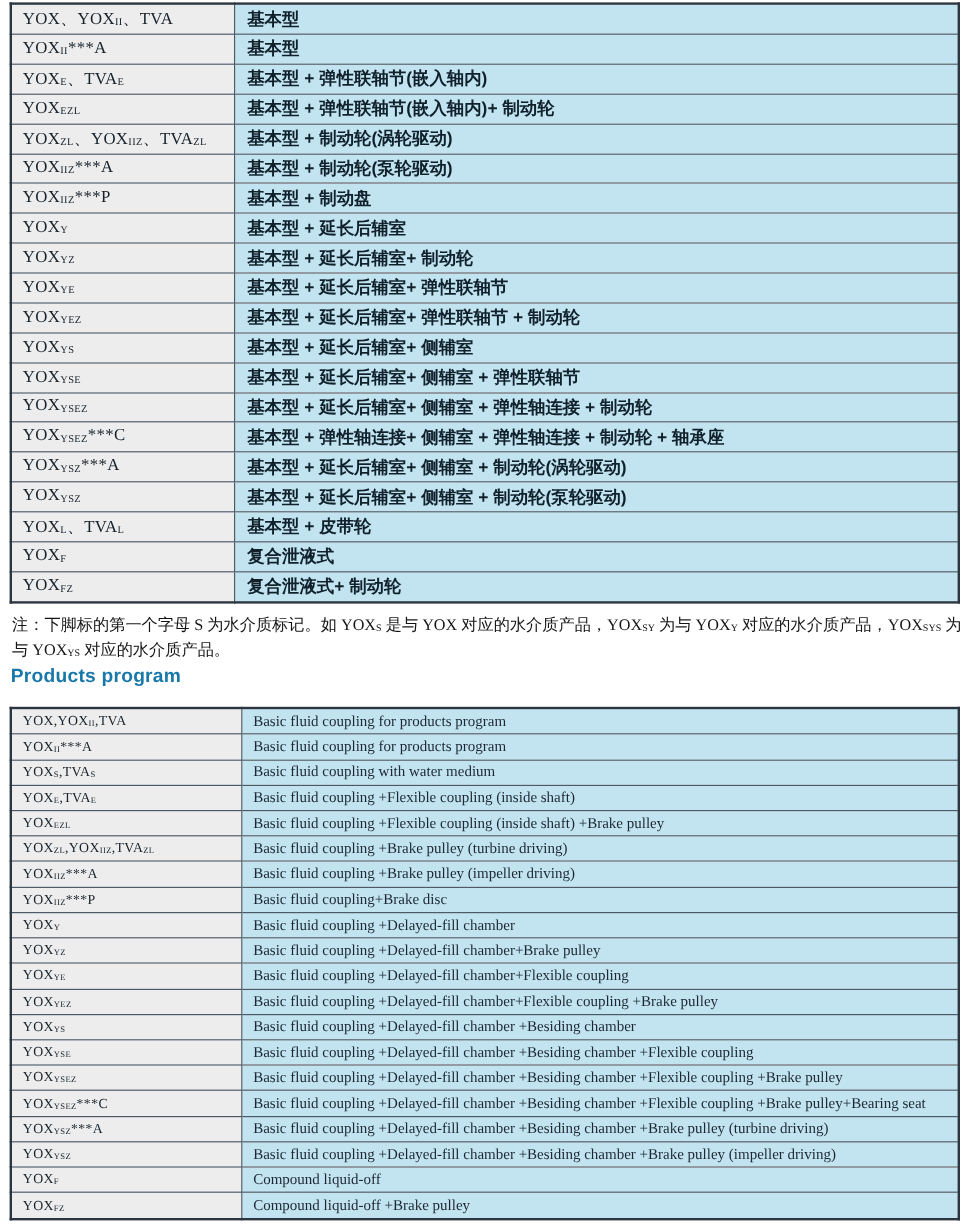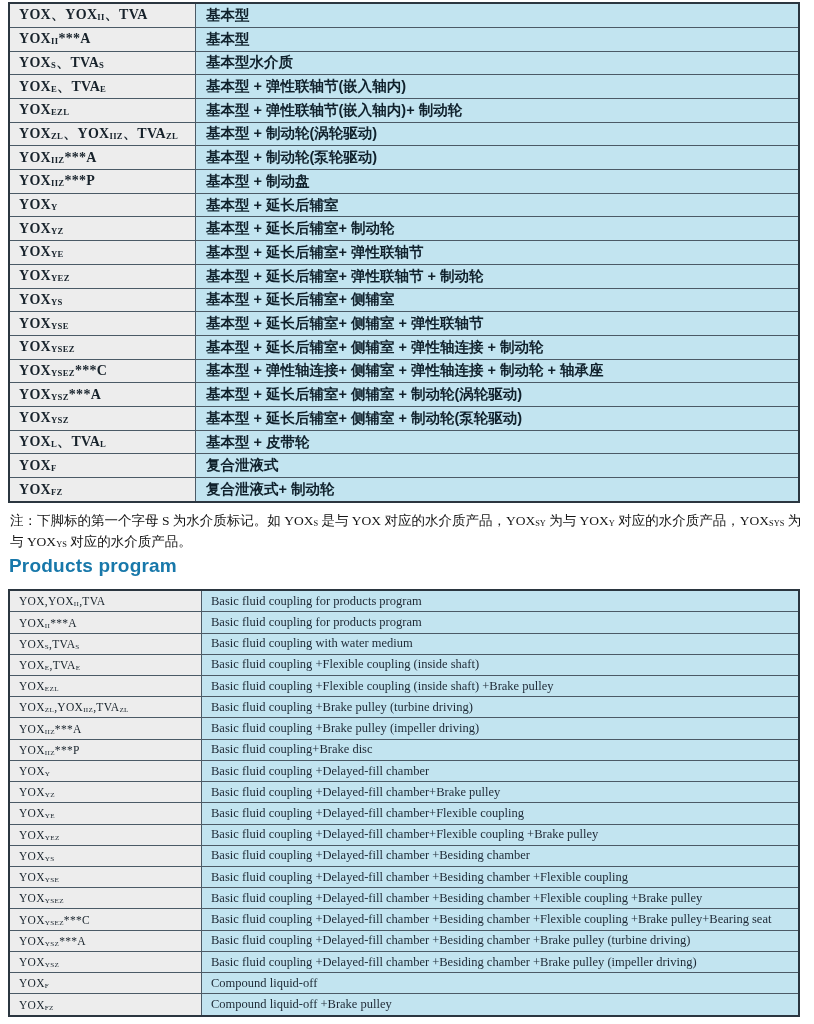--- a/index.html
+++ b/index.html
@@ -30,21 +30,21 @@
     border:1px solid var(--border);
     overflow:hidden;
     white-space:nowrap;
   }
   
   #cn-table{ top:2px; height:501px; }
   #cn-table td.model-cell{
     width:176px;
     background:var(--model-bg);
     font-family:"Liberation Serif", serif;
-    font-weight:bold;
+    font-weight:normal;
     font-size:14px;
     padding:0 0 0 9px;
     letter-spacing:0.3px;
   }
   #cn-table td.desc-cell{
     background:var(--desc-bg);
     font-family:"Liberation Sans", sans-serif;
     font-weight:bold;
     font-size:14.5px;
     color:#10212c;
@@ -79,43 +79,39 @@
     font-family:Liberation Serif, serif;
     font-size:13.5px;
     line-height:1.55;
     color:#141414;
   }
   #heading{
     position:absolute;
     left:9px; top:555px;
     font-family:"Liberation Sans", sans-serif;
     font-weight:bold;
-    font-size:19px;
+    font-size:16px;
     color:var(--heading);
     letter-spacing:0.2px;
   }
 </style>
 </head>
 <body>
 
 <table class="prod" id="cn-table">
   <tbody>
       <tr>
         <td class="model-cell">YOX、YOX<sub>II</sub>、TVA</td>
         <td class="desc-cell">基本型</td>
       </tr>
       <tr>
         <td class="model-cell">YOX<sub>II</sub>***A</td>
         <td class="desc-cell">基本型</td>
       </tr>
       <tr>
-        <td class="model-cell">YOX<sub>S</sub>、TVA<sub>S</sub></td>
-        <td class="desc-cell">基本型水介质</td>
-      </tr>
-      <tr>
         <td class="model-cell">YOX<sub>E</sub>、TVA<sub>E</sub></td>
         <td class="desc-cell">基本型 + 弹性联轴节(嵌入轴内)</td>
       </tr>
       <tr>
         <td class="model-cell">YOX<sub>EZL</sub></td>
         <td class="desc-cell">基本型 + 弹性联轴节(嵌入轴内)+ 制动轮</td>
       </tr>
       <tr>
         <td class="model-cell">YOX<sub>ZL</sub>、YOX<sub>IIZ</sub>、TVA<sub>ZL</sub></td>
         <td class="desc-cell">基本型 + 制动轮(涡轮驱动)</td>

